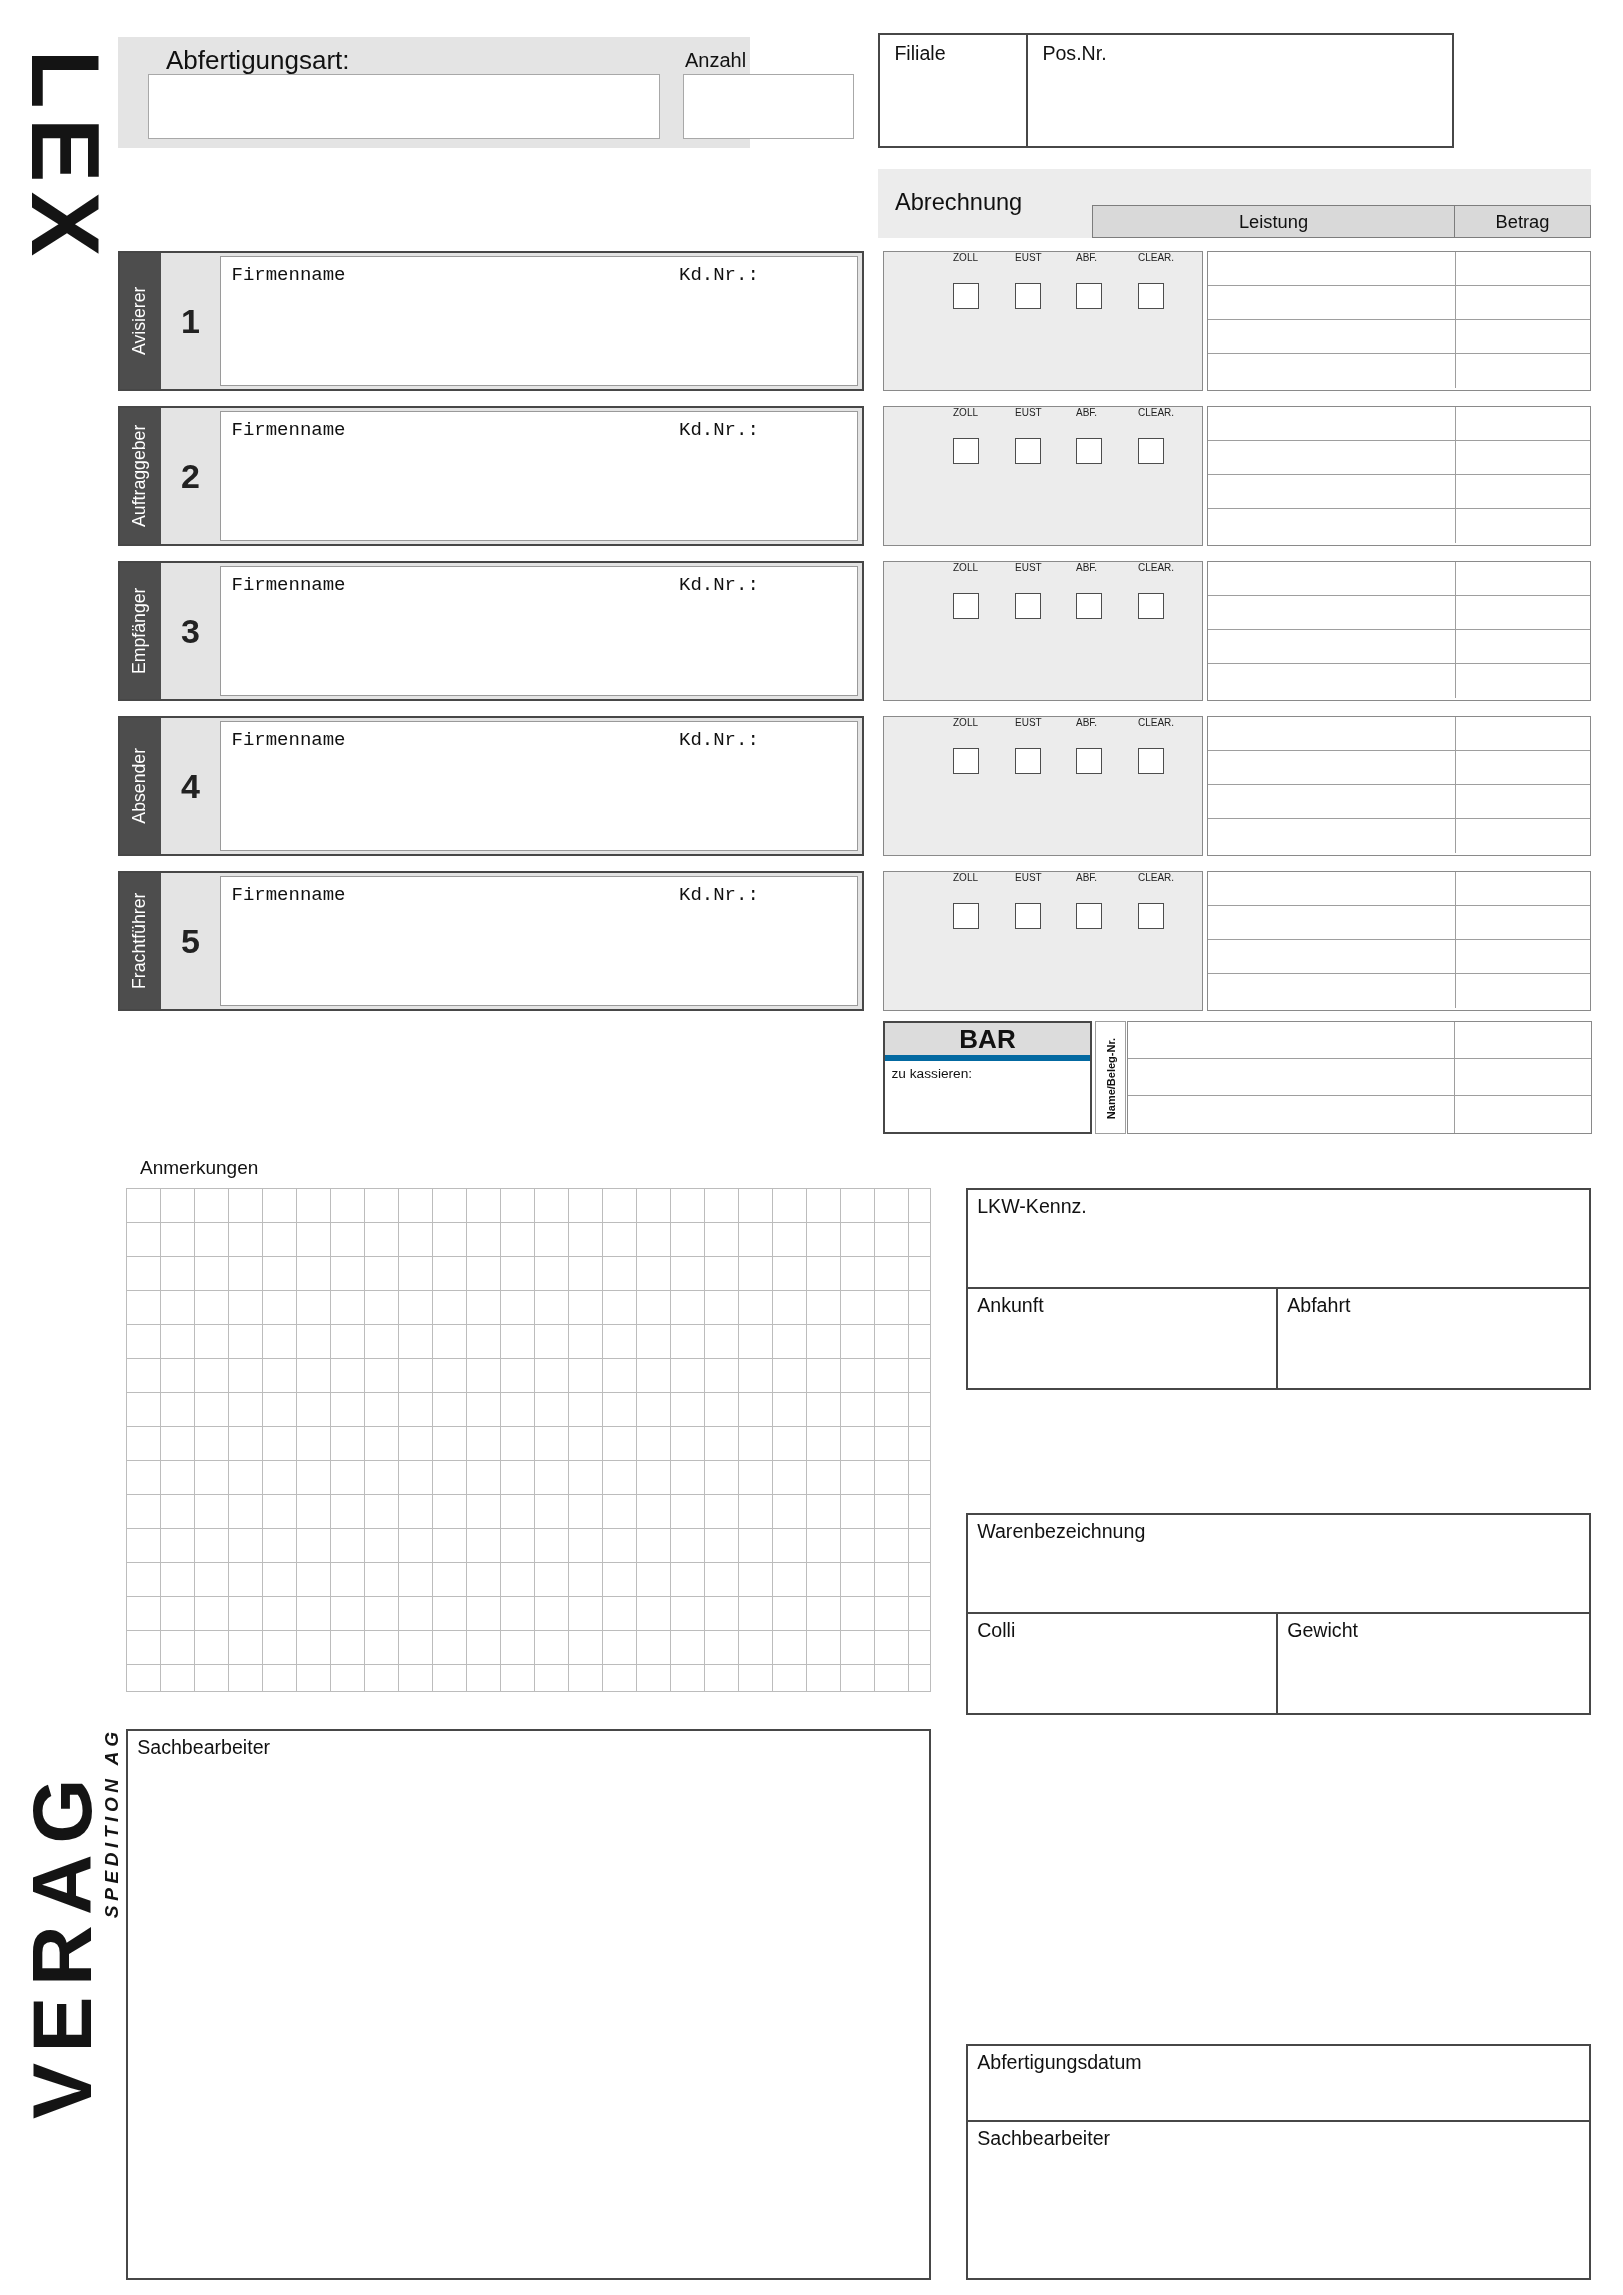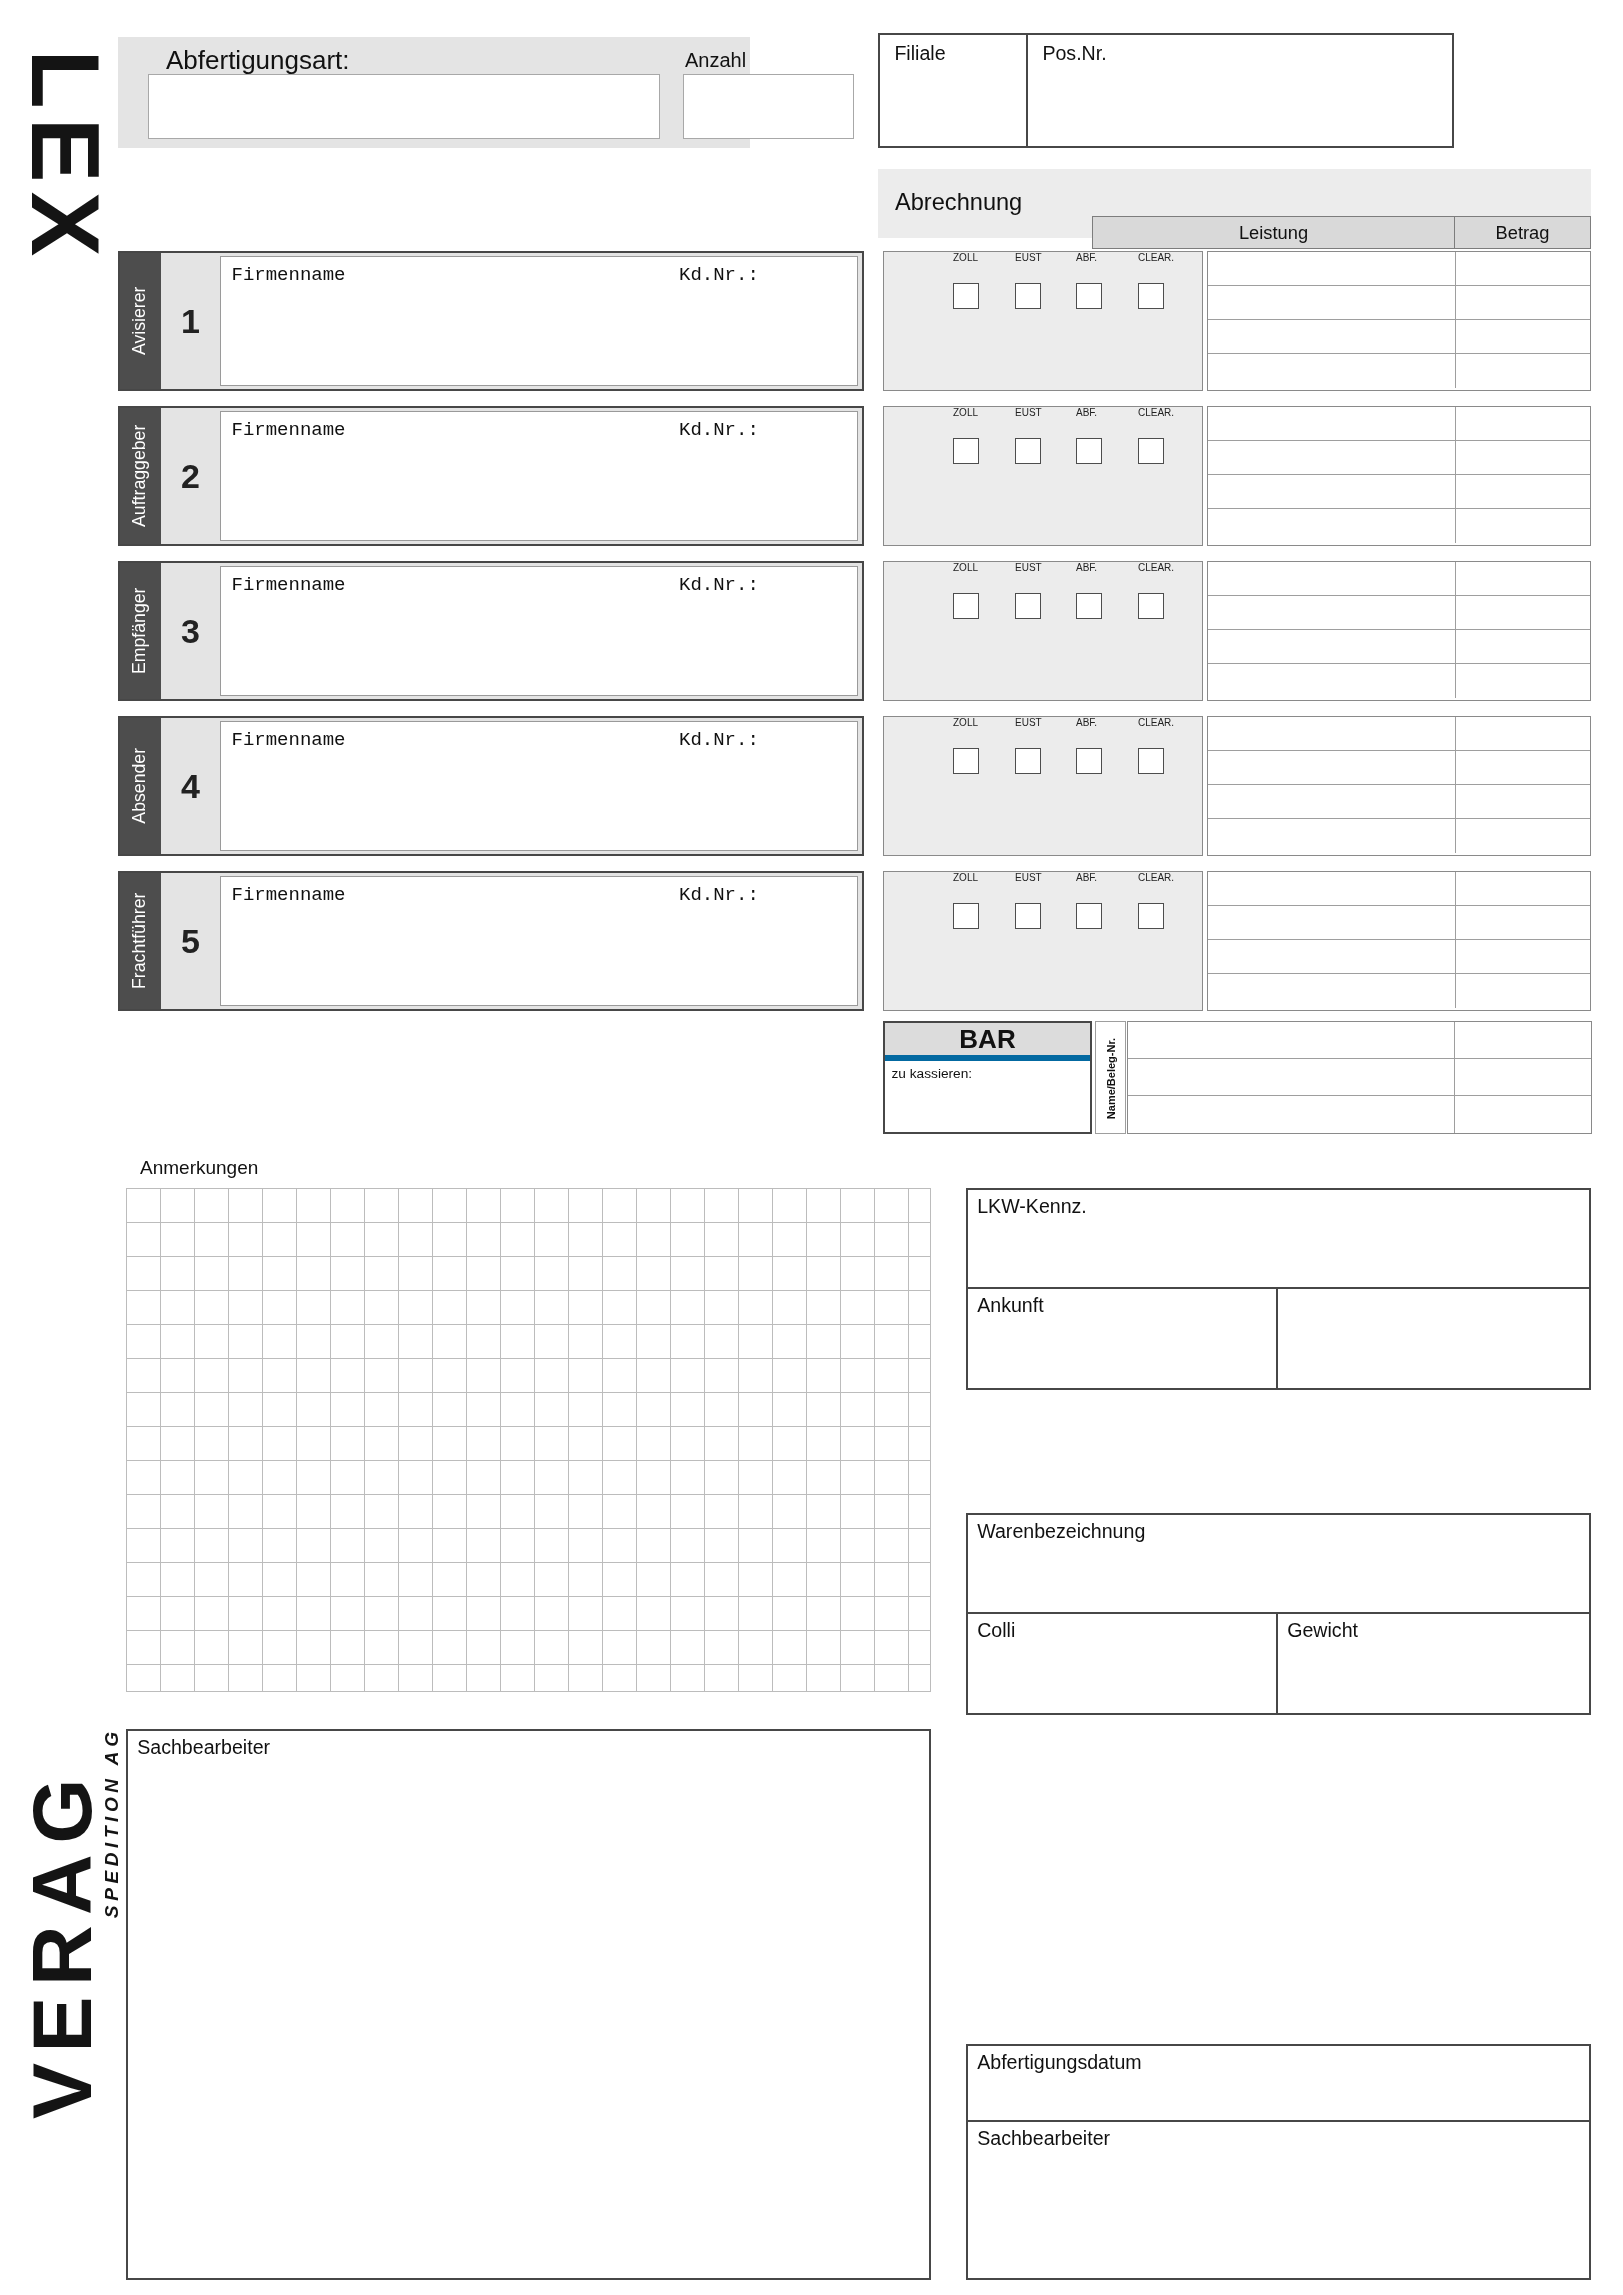--- a/index.html
+++ b/index.html
@@ -33,21 +33,21 @@
 
   .fil-box { position:absolute; left:878px; top:33px; width:576px; height:115px;
     border:2px solid #474747; background:#fff; display:flex;text-align:right; }
   .fil-cell { width:148px; border-right:2px solid #474747; position:relative; }
   .pos-cell { flex:1; position:relative; }
   .cell-label { position:absolute; left:14.4px; top:6.5px; font-size:19.6px; }
 
   
   .abr-panel { position:absolute; left:878px; top:169px; width:713px; height:69px; background:#ececec; }
   .abr-title { position:absolute; left:17px; top:20px; font-size:23.6px; }
-  .abr-hc { position:absolute; top:47px; height:33px; background:#d9d9d9; border:1.3px solid #7d7d7d;
+  .abr-hc { position:absolute; top:36px; height:33px; background:#d9d9d9; border:1.3px solid #7d7d7d;
     font-size:18.3px; display:flex; align-items:center; justify-content:center; }
   .hc1 { left:214px; width:363px; }
   .hc2 { left:576px; width:137px; }
 
   
   .block { position:absolute; left:118px; width:746px; height:140px;
     border:2px solid #474747; background:#e4e4e4; display:flex; }
   .role-bar { width:41px; background:#4d4d4d; position:relative; flex:none; }
   .role-text { position:absolute; left:-48px; top:58px; width:136px; height:19.6px; line-height:19.6px;
     font-size:17.7px; color:#fff; text-align:center; transform:rotate(-90deg); white-space:nowrap; }
@@ -383,20 +383,23 @@
   <div class="anm-grid"></div>
 
   <div class="rbox lkw-group">
     <div class="rrow1">
       <span class="box-label">LKW-Kennz.</span>
     </div>
     <div class="rrow2">
       <div class="rcell1">
         <span class="box-label">Ankunft</span>
       </div>
+      <div class="rcell2">
+        <span class="box-label">Abfahrt</span>
+      </div>
     </div>
   </div>
 
   <div class="rbox waren-group">
     <div class="rrow1">
       <span class="box-label">Warenbezeichnung</span>
     </div>
     <div class="rrow2">
       <div class="rcell1">
         <span class="box-label">Colli</span>

